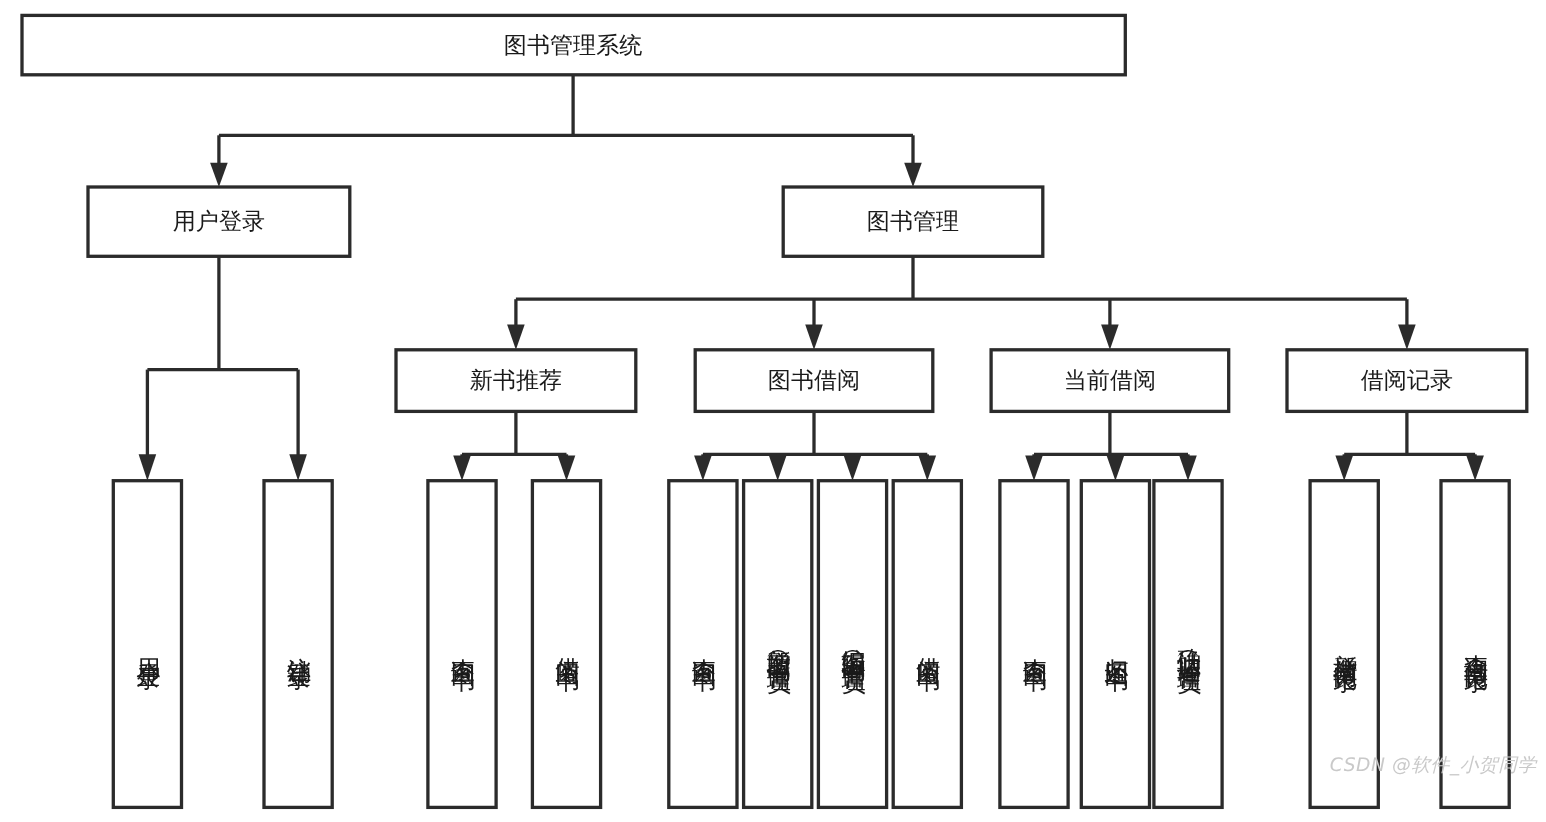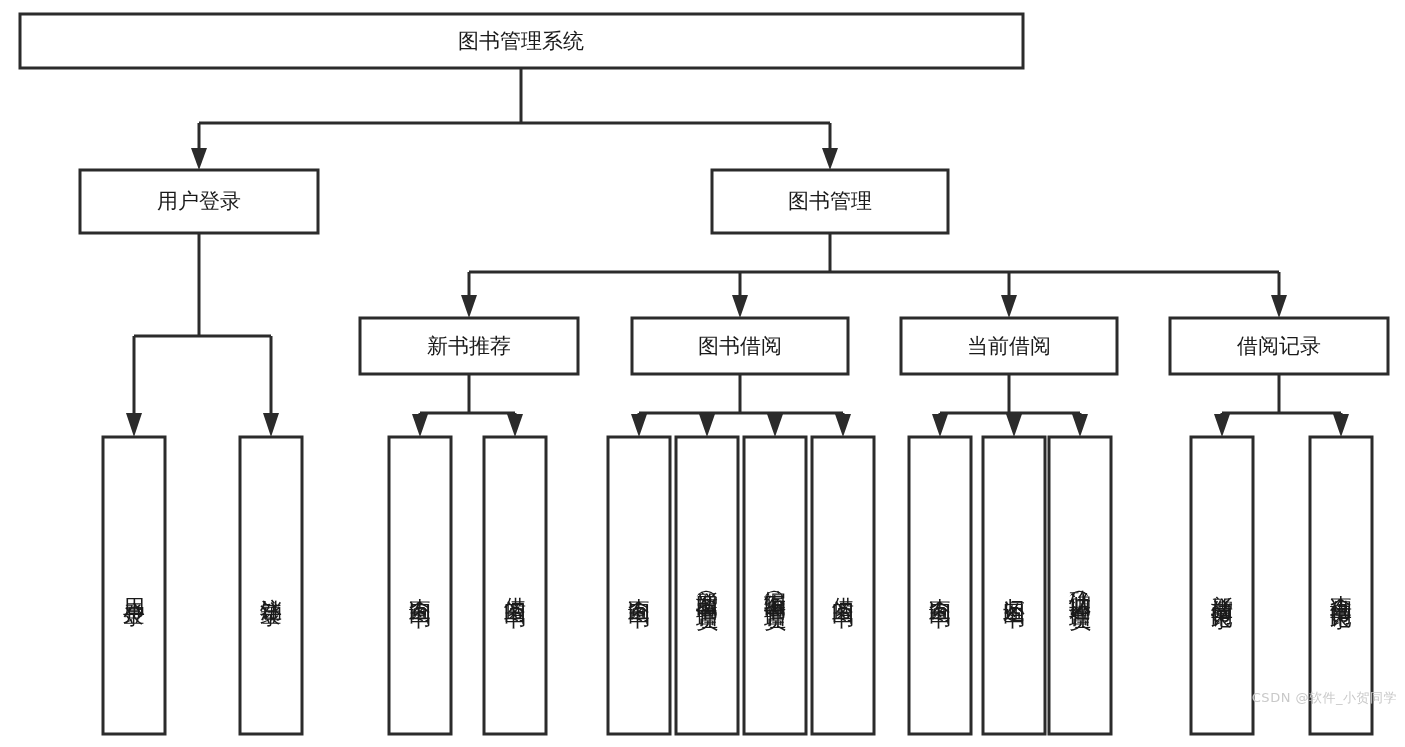--- a/index.html
+++ b/index.html
@@ -64,24 +64,25 @@
     align-items: center;
     justify-content: center;
     text-align: center;
     pointer-events: none;
   }
   .watermark {
     position: absolute;
     right: 8px;
     bottom: 6px;
     font-family: "DejaVu Sans", "Liberation Sans", sans-serif;
-    font-size: 13px;
+    font-size: 17px;
     color: #c9c9c9;
     letter-spacing: 0.5px;
     white-space: pre;
+    font-style: italic;
   }
 </style>
 </head>
 <body>
 
 <div id="diagram-root">
 
   <svg class="flow" viewBox="0 0 1405 747">
 
     <g>

